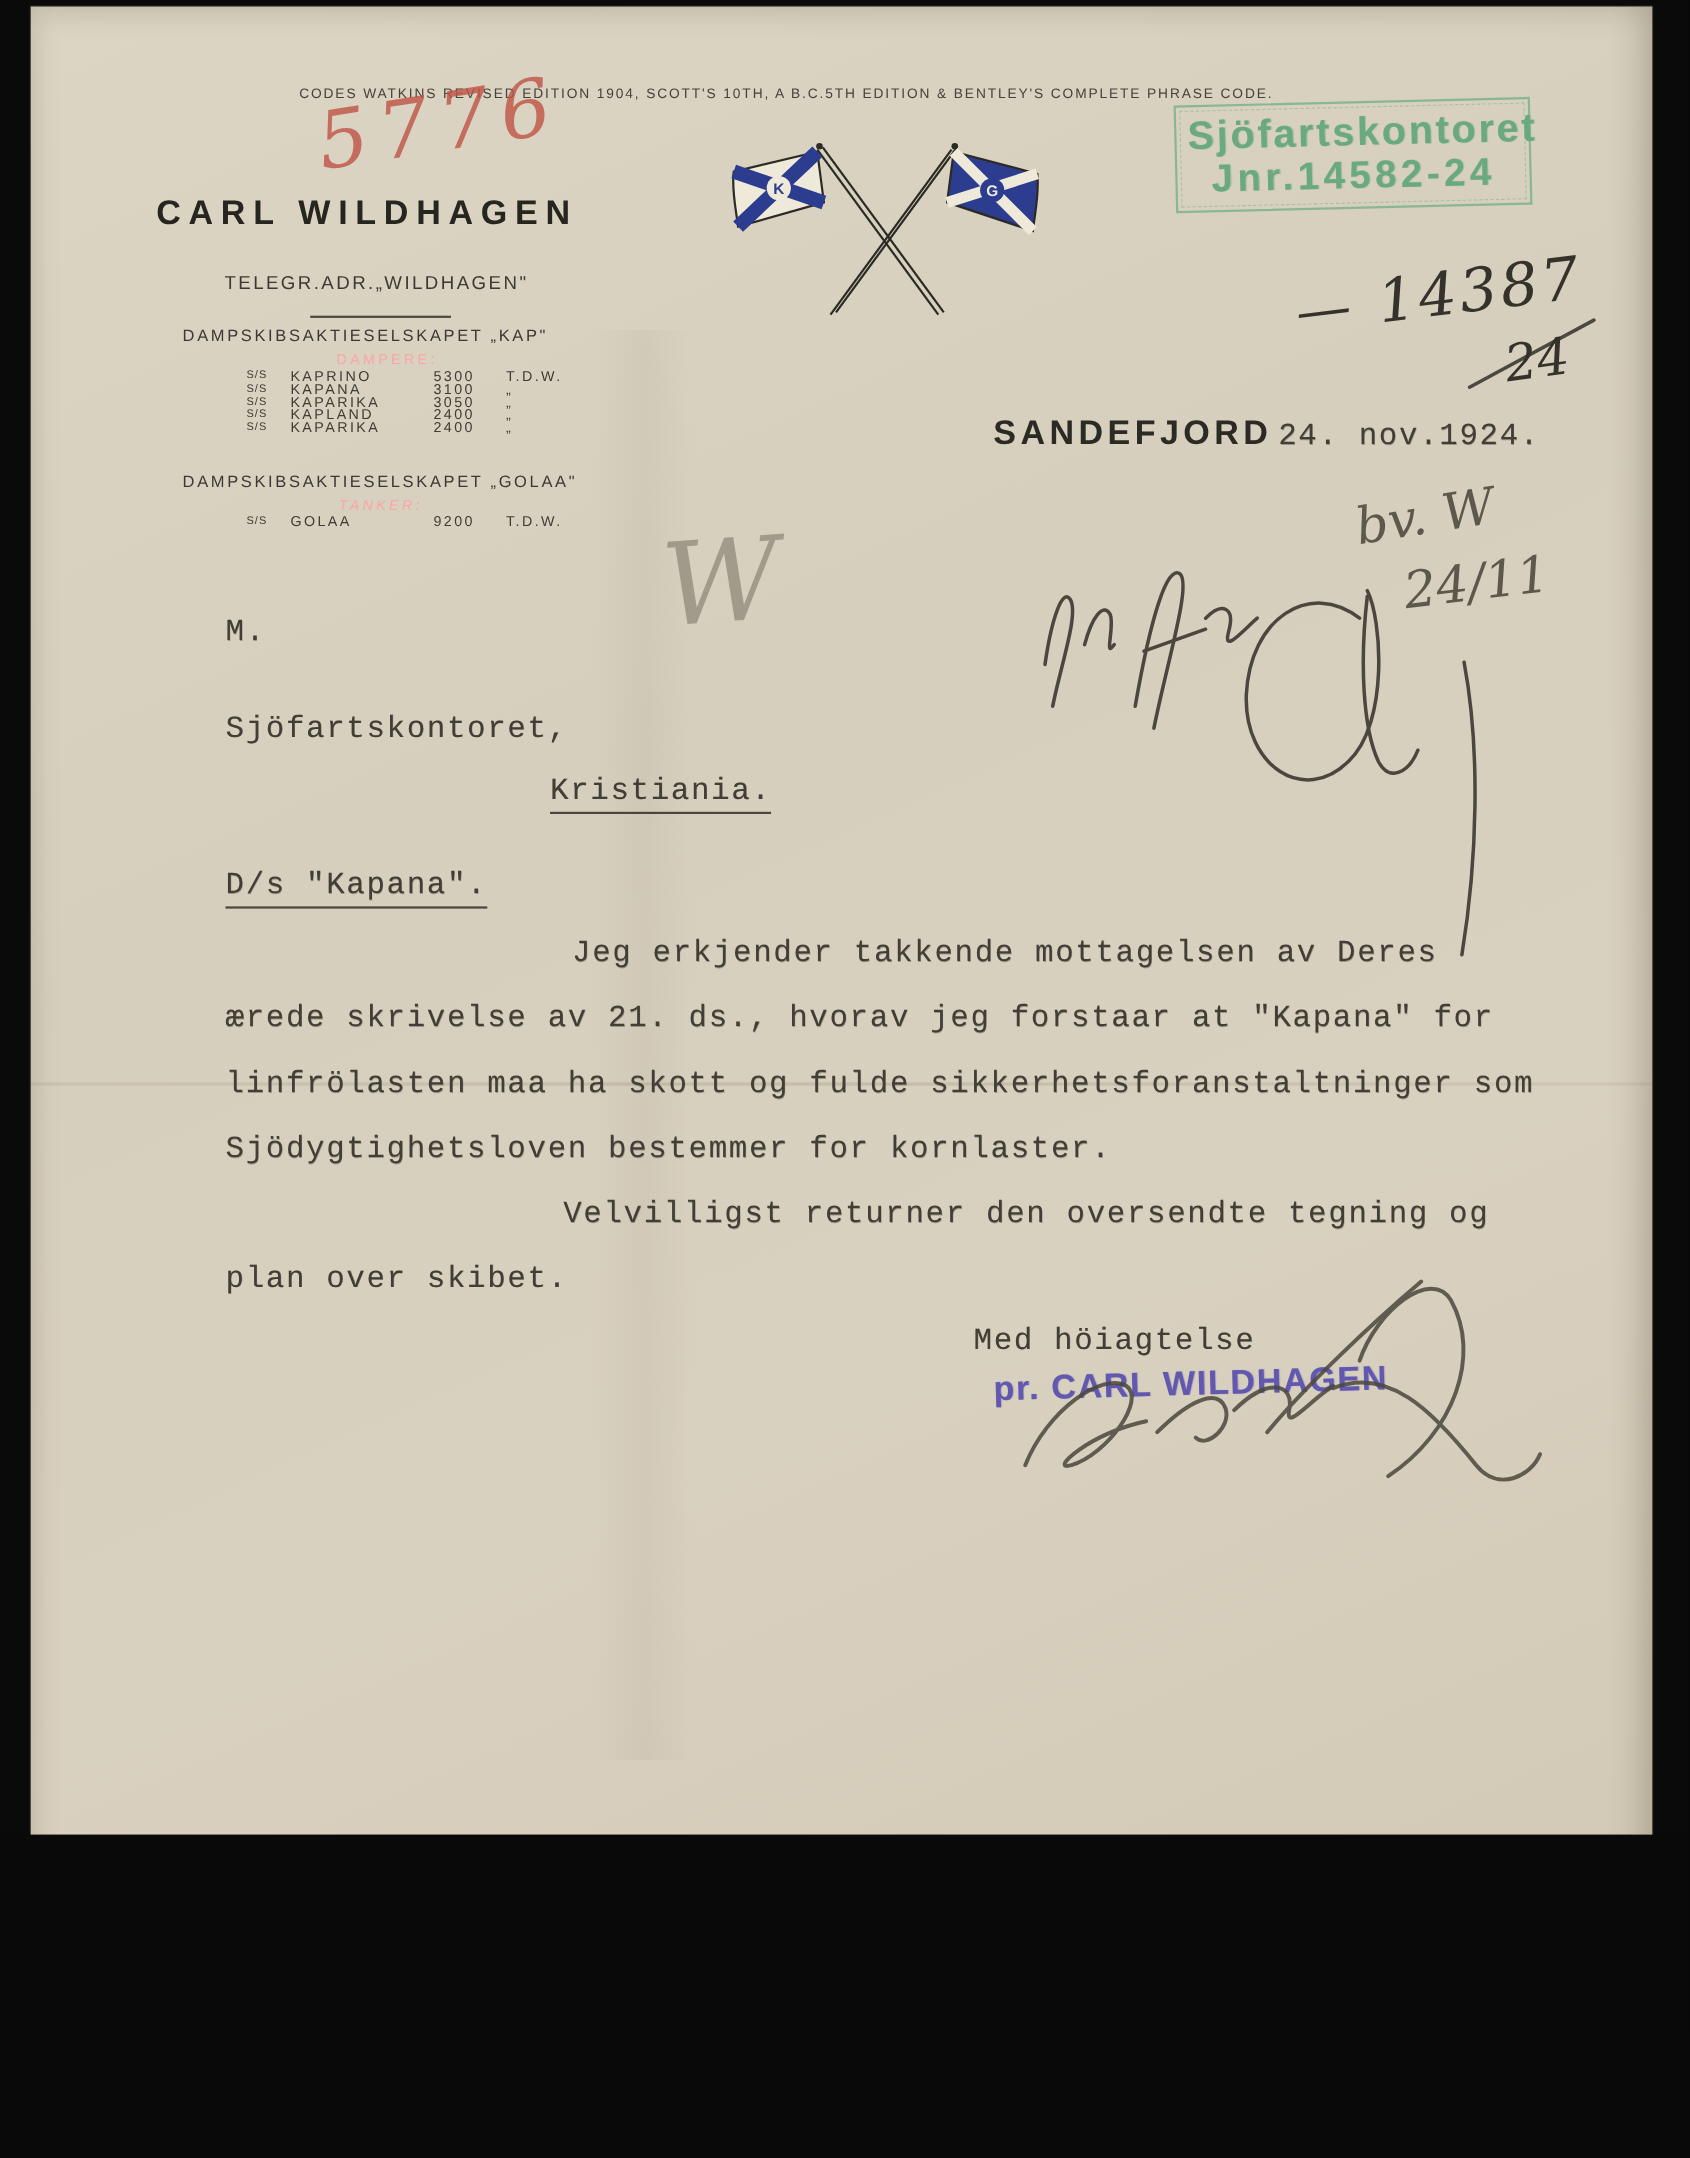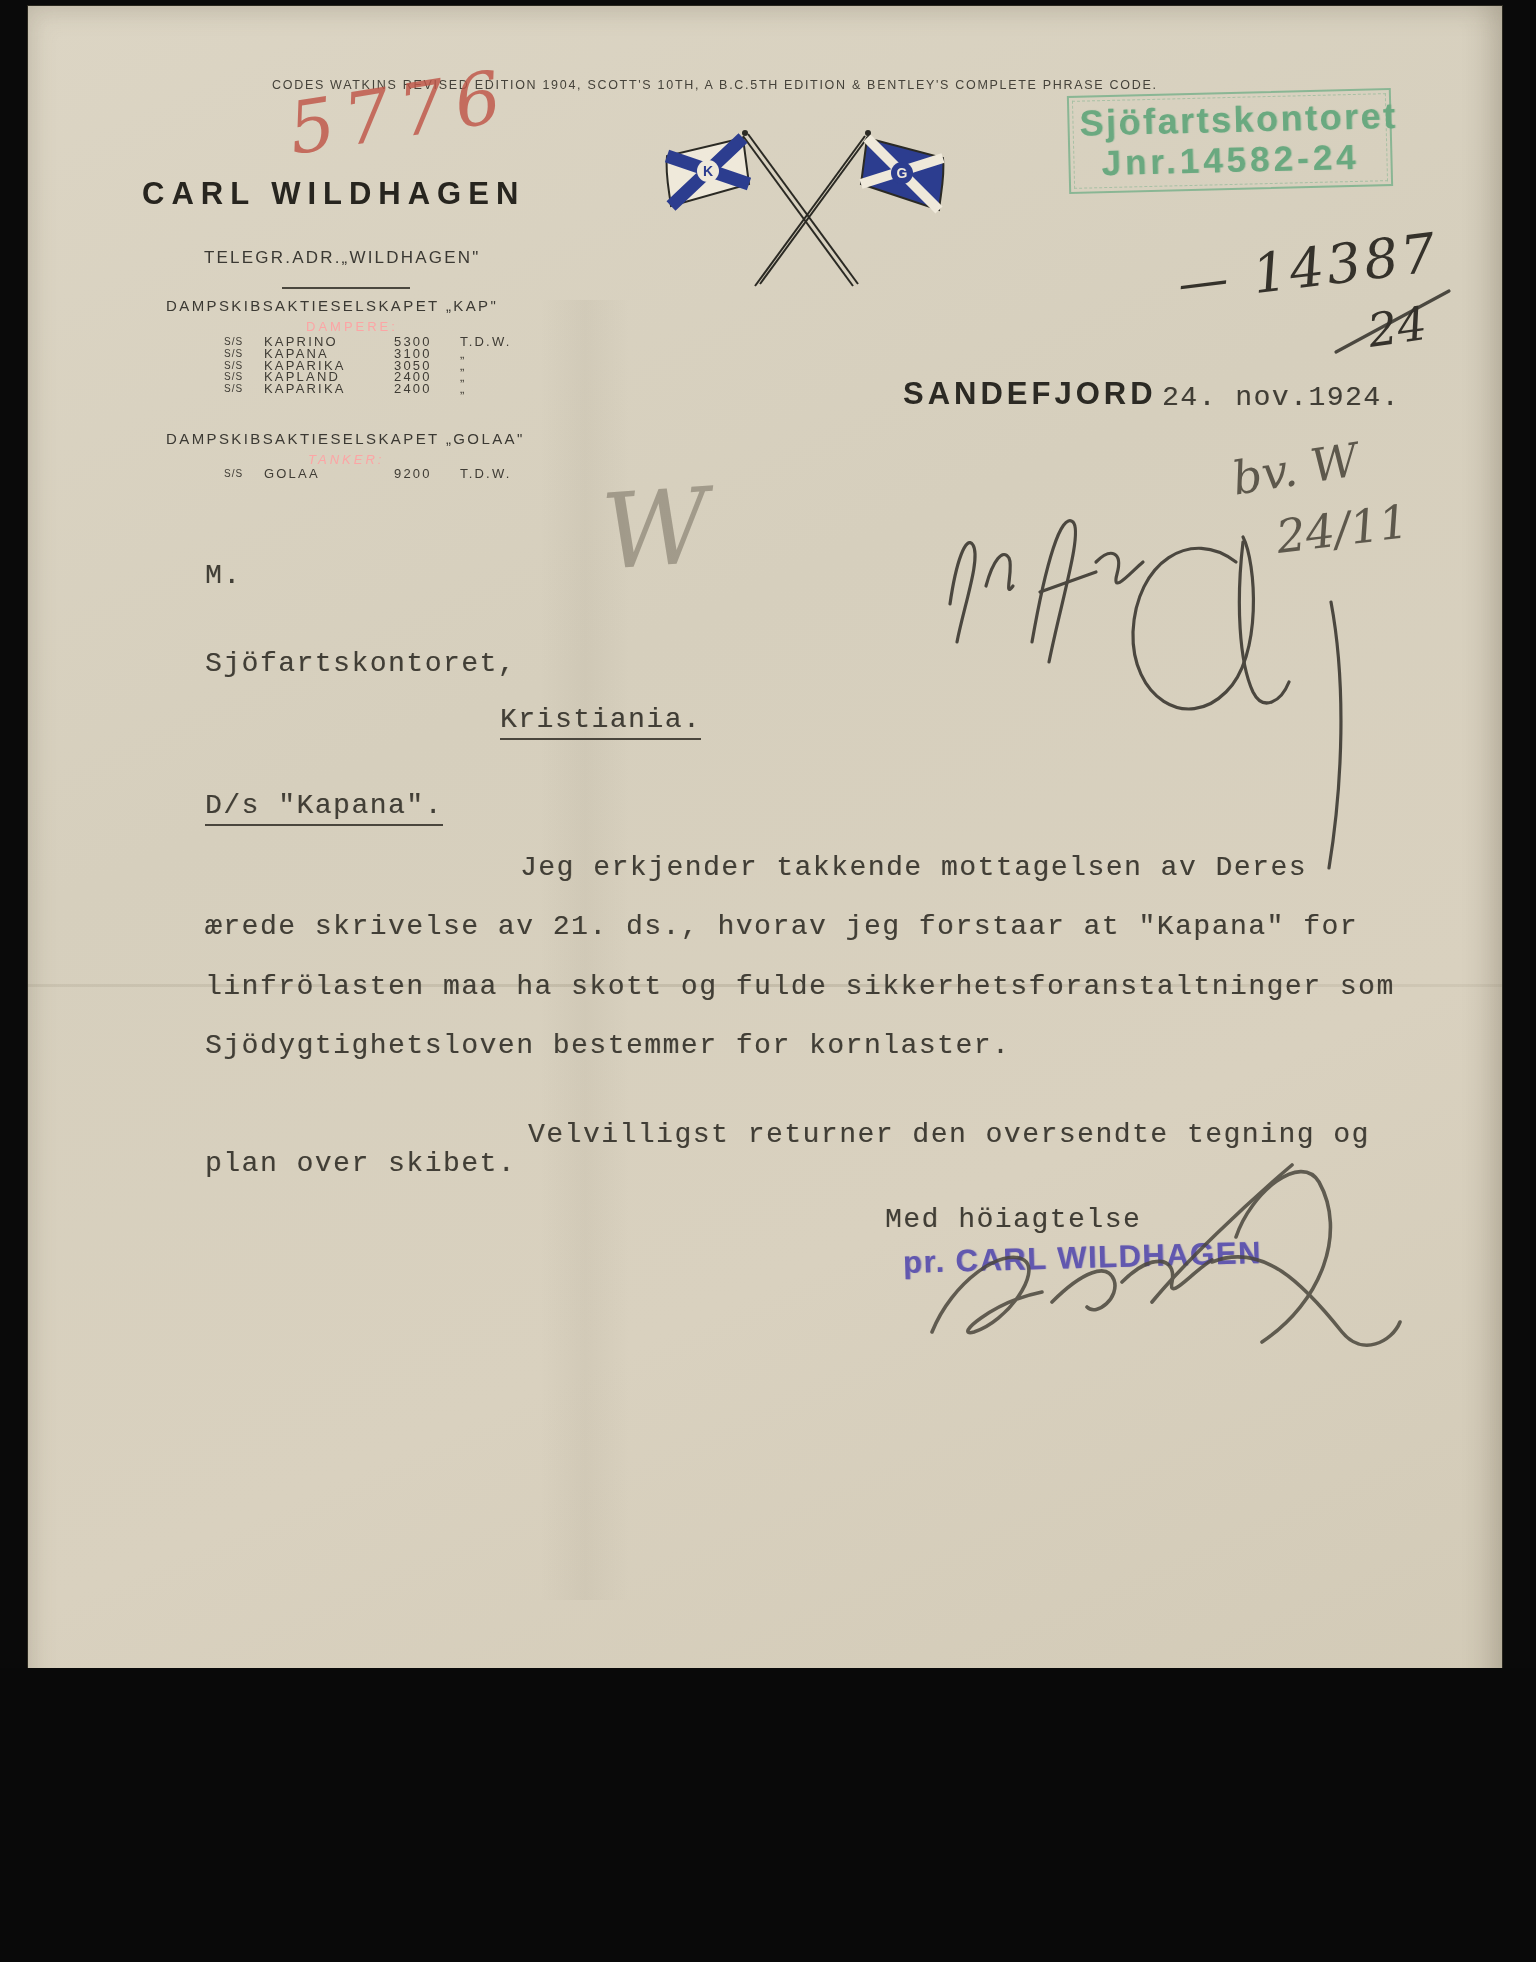--- a/index.html
+++ b/index.html
@@ -145,21 +145,21 @@
 
   <div class="abs typed" style="left:205px;top:560px;">M.</div>
   <div class="abs typed" style="left:205px;top:648px;">Sjöfartskontoret,</div>
   <div class="abs typed u" style="left:500px;top:704px;">Kristiania.</div>
   <div class="abs typed u" style="left:205px;top:790px;">D/s "Kapana".</div>
 
   <div class="abs typed" style="left:520px;top:852px;">Jeg erkjender takkende mottagelsen av Deres</div>
   <div class="abs typed" style="left:205px;top:911px;">ærede skrivelse av 21. ds., hvorav jeg forstaar at "Kapana" for</div>
   <div class="abs typed" style="left:205px;top:971px;">linfrölasten maa ha skott og fulde sikkerhetsforanstaltninger som</div>
   <div class="abs typed" style="left:205px;top:1030px;">Sjödygtighetsloven bestemmer for kornlaster.</div>
-  <div class="abs typed" style="left:528px;top:1089px;margin-top:30px;">Velvilligst returner den oversendte tegning og</div>
+  <div class="abs typed" style="left:512px;top:1089px;">Velvilligst returner den oversendte tegning og</div>
   <div class="abs typed" style="left:205px;top:1148px;">plan over skibet.</div>
 
   <div class="abs typed" style="left:885px;top:1204px;">Med höiagtelse</div>
   <div class="abs stamp-purple" style="left:903px;top:1240px;">pr. CARL WILDHAGEN</div>
 
   <svg class="ink-layer" width="1536" height="1962" viewBox="0 0 1536 1962">
     <g fill="none" stroke="#33302a" stroke-width="3.2" stroke-linecap="round" opacity="0.85">
 
       <path d="M950,604 C956,562 966,534 973,545 C981,558 964,606 957,642"></path>
       <path d="M986,586 C993,560 1003,548 1009,558 C1014,568 1003,600 1013,586"></path>

